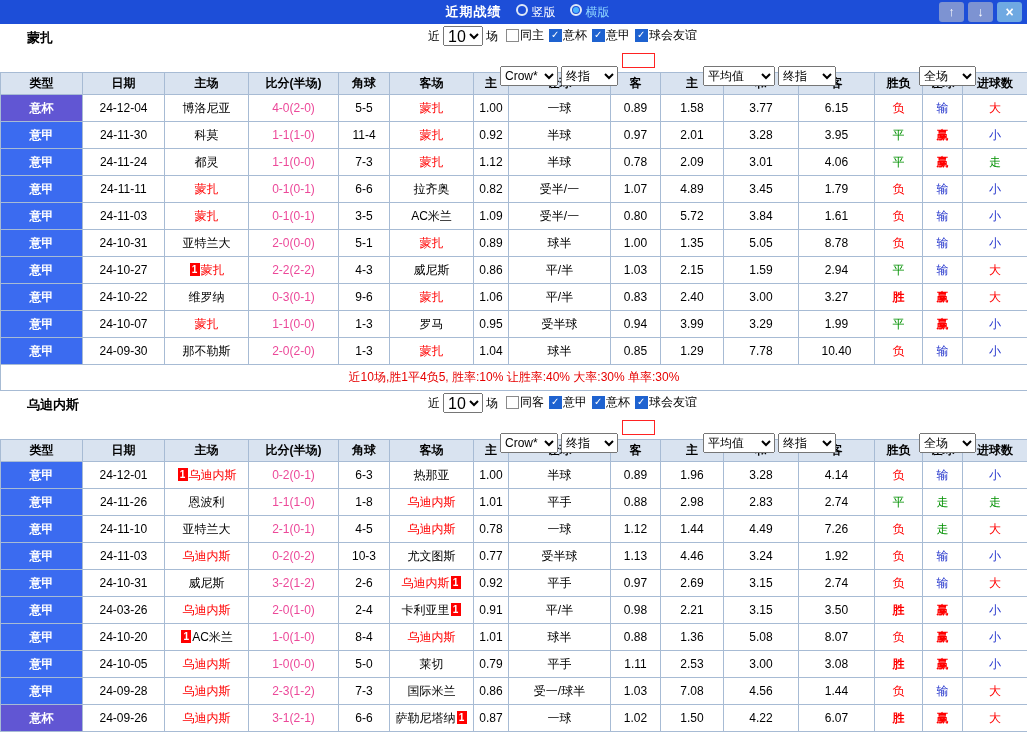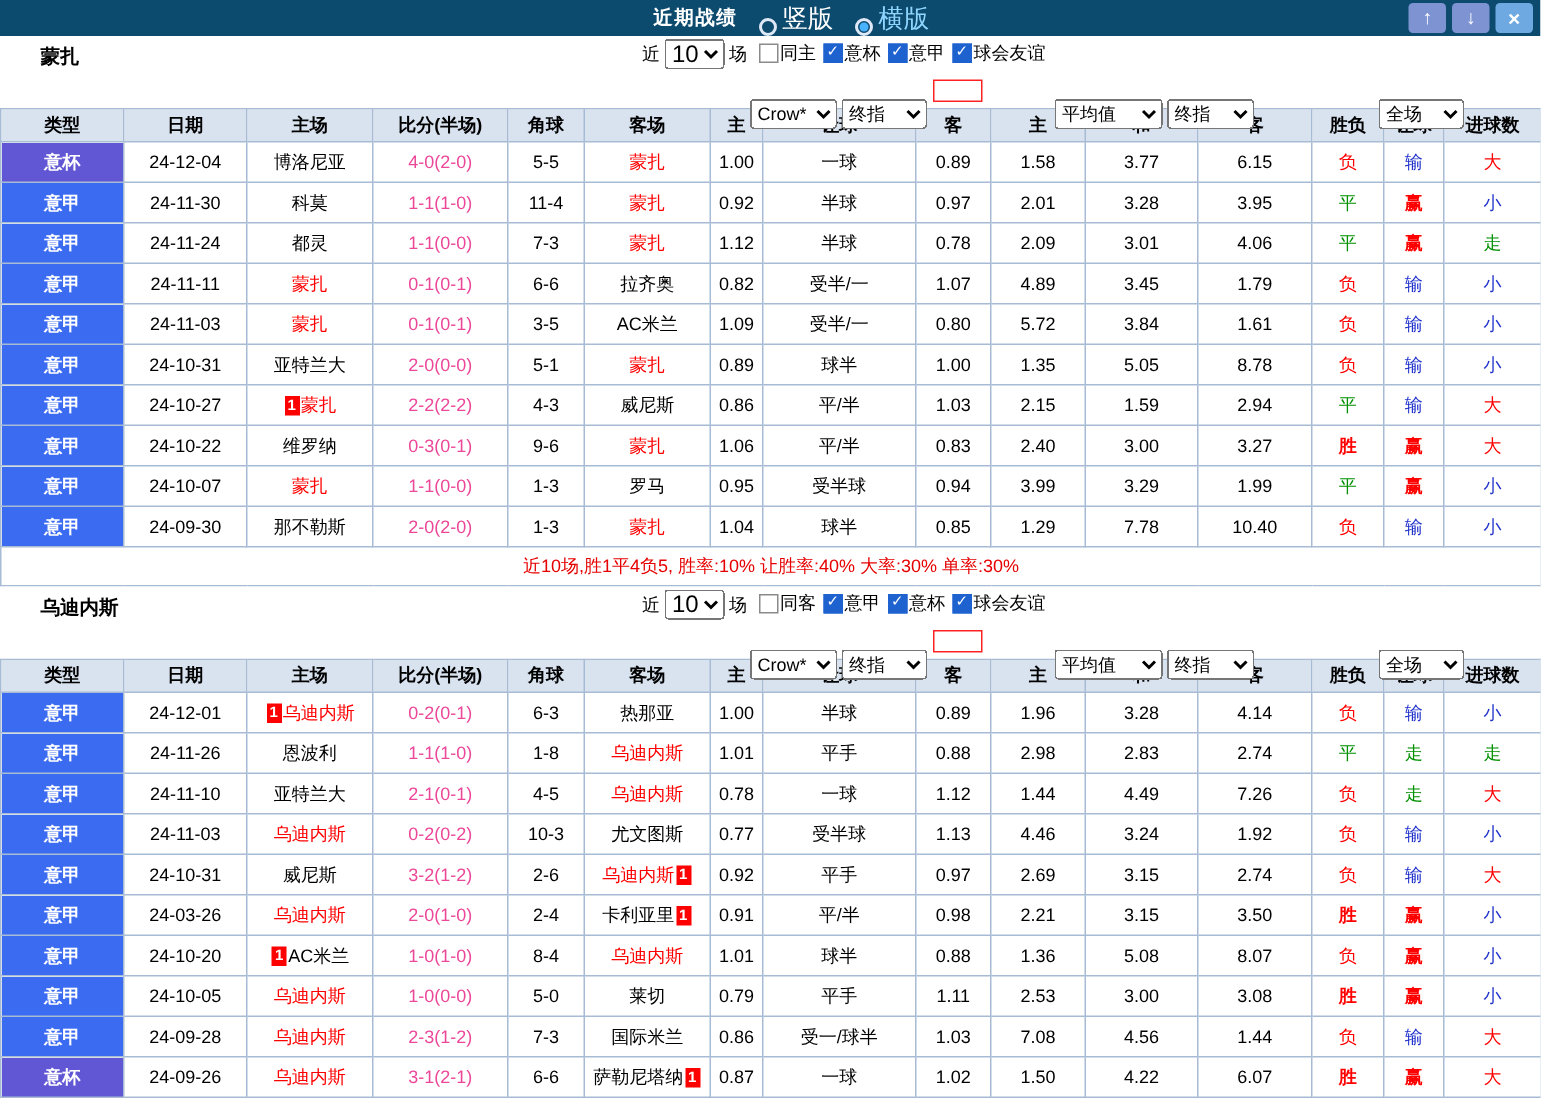--- a/index.html
+++ b/index.html
@@ -1,24 +1,24 @@
 <!DOCTYPE html>
 <html><head>
 <meta charset="utf-8">
 <style>
   * { margin:0; padding:0; box-sizing:border-box; }
   html,body { width:1027px; height:732px; overflow:hidden; background:#fff;
     font-family:"Liberation Sans","DejaVu Sans",sans-serif; font-size:12px; color:#000; }
 
   
-  .topbar { height:24px; background:#0c4a6e; position:relative;
+  .topbar { height:24px; background:#1d4ed8; position:relative;
     display:flex; align-items:center; justify-content:center;padding-left:28px; }
   .topbar-group { display:flex; align-items:center; gap:14px; }
   .topbar-title { color:#fff; font-weight:bold; font-size:13px; letter-spacing:1px; }
-  .radio-opt { display:flex; align-items:flex-end; gap:4px; color:#fff; font-size:17px; cursor:pointer; }
+  .radio-opt { display:flex; align-items:flex-start; gap:4px; color:#fff; font-size:12px; cursor:pointer; }
   .rdot { width:12px; height:12px; border-radius:50%; border:2px solid #dfe8f7; position:relative; background:transparent; }
   .radio-opt.sel .rdot::after { content:""; position:absolute; left:1px; top:1px; right:1px; bottom:1px;
     border-radius:50%; background:#49b2ff; }
   .radio-opt.sel { color:#8fd6ff; }
   .winbtns { position:absolute; right:5px; top:2px; display:flex; gap:4px; }
   .winbtn { width:25px; height:20px; border-radius:3px; background:#7d93d2; color:#fff;
     font-size:13px; font-weight:bold; line-height:20px; text-align:center; cursor:pointer; }
   .winbtn.close { background:#6fa9e2; font-size:14px; }
 
   

